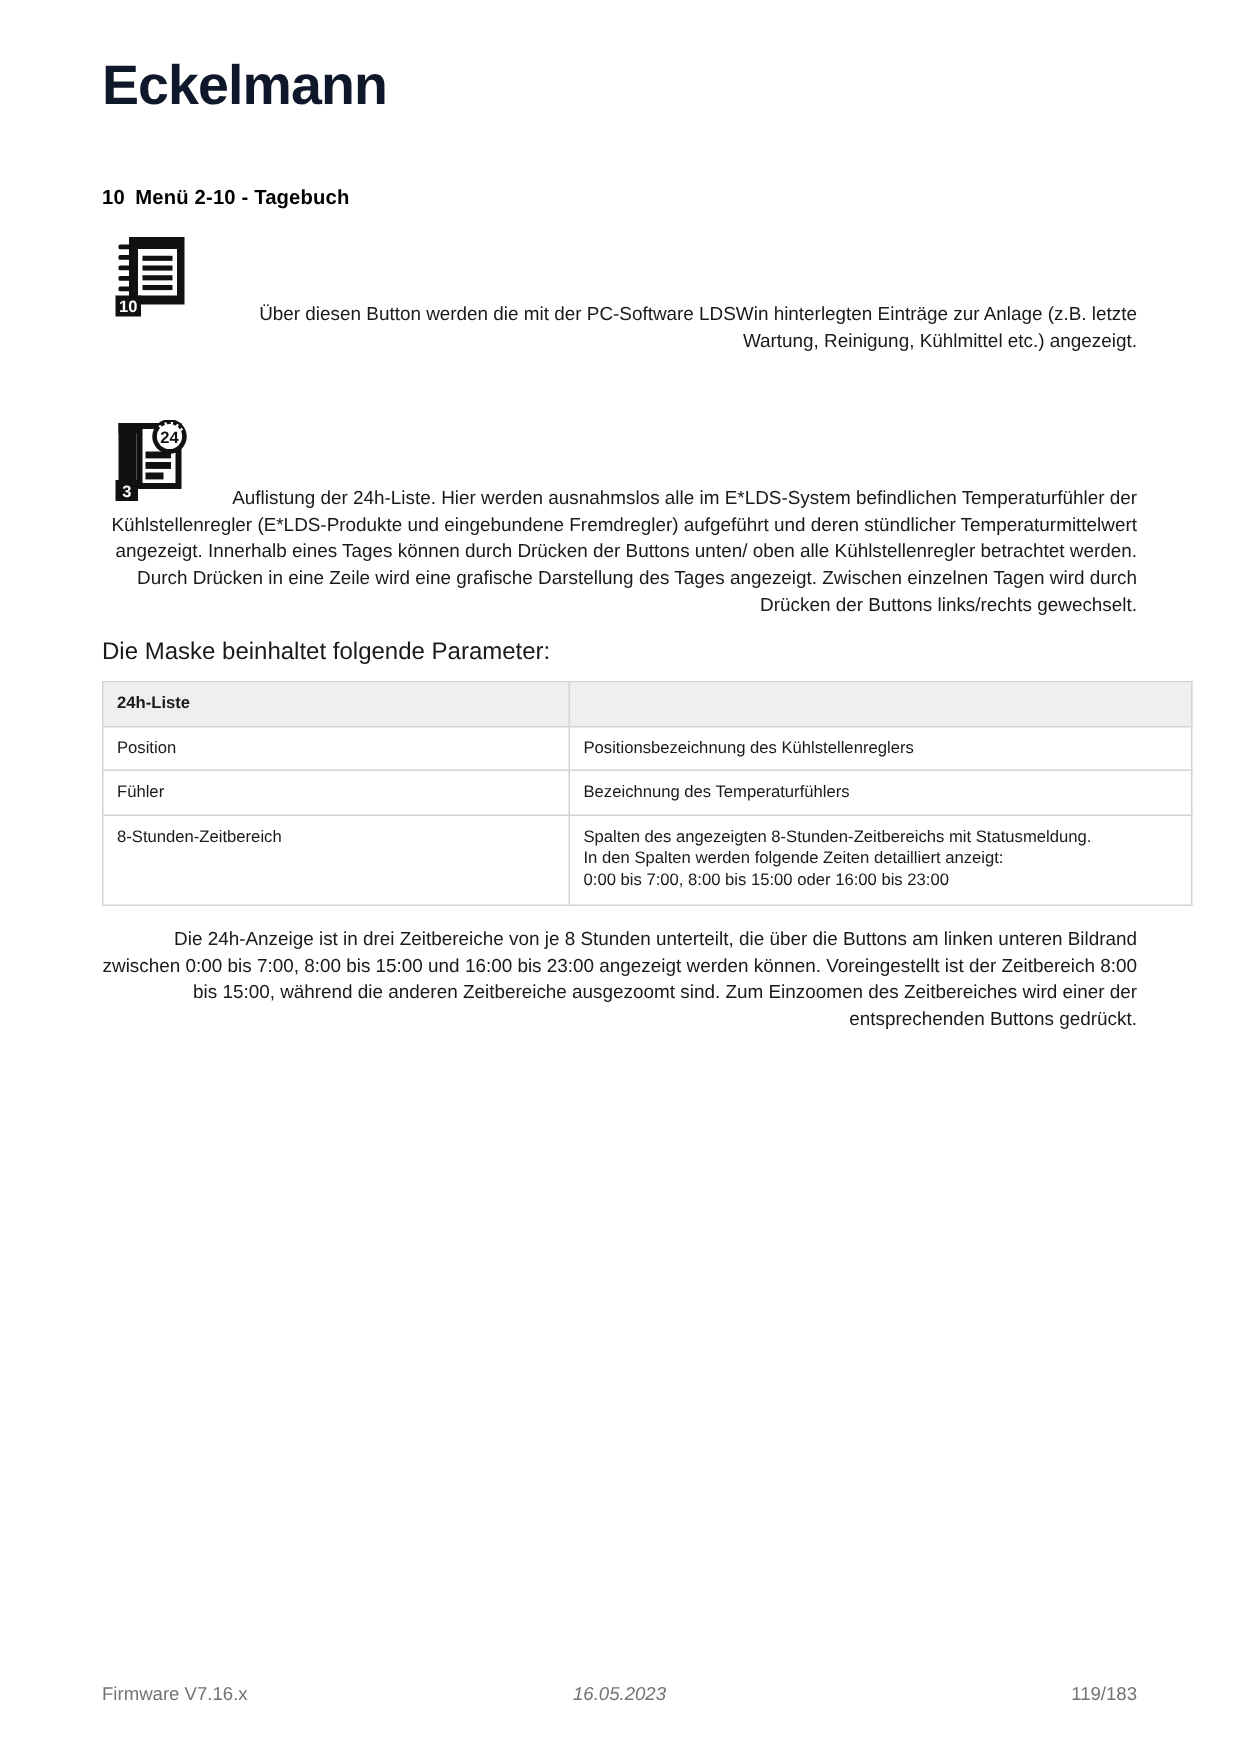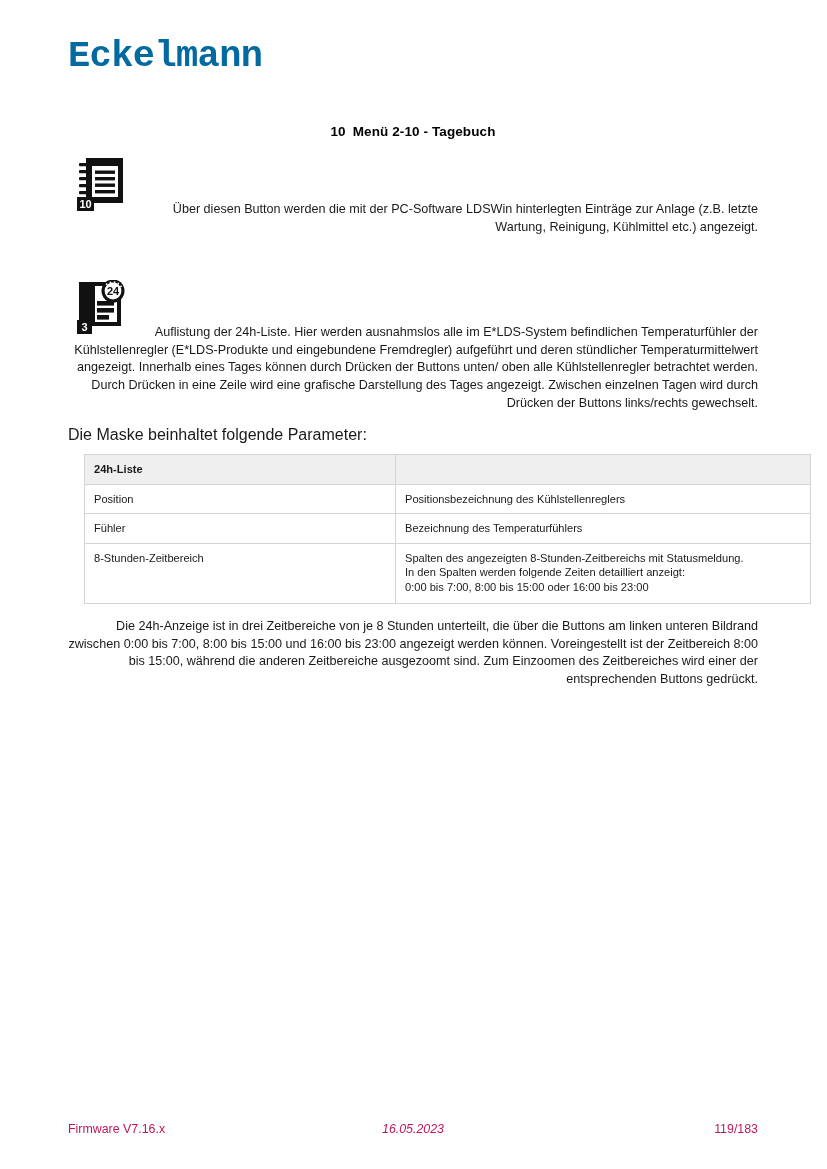--- a/index.html
+++ b/index.html
@@ -22,43 +22,42 @@
     box-sizing: border-box;
   }
 
   
   .logo-block {
     position: absolute;
     left: 68px;
     top: 38px;
   }
   .logo-text {
-    font-family: Liberation Mono, monospace;
+    font-family: Liberation Sans, sans-serif;
     font-size: 37px;
     font-weight: bold;
     letter-spacing: -0.6px;
-    color: #0369a1;
+    color: #0f172a;
     line-height: 1;
   }
 
   
   .content {
     position: absolute;
     left: 68px;
     top: 124px;
     width: 690px;
   }
 
   h2.section-heading {
     font-size: 13.5px;
     font-weight: bold;
     margin: 0 0 0 0;
     color: #000;
     letter-spacing: 0.1px;
-    text-align: center;
   }
   .heading-num {
     display: inline-block;
     margin-right: 7px;
   }
 
   .para {
     font-size: 12.6px;
     line-height: 17.6px;
     color: #1a1a1a;
@@ -94,21 +93,20 @@
     width: 78px;
   }
 
   
   table.param-table {
     border-collapse: collapse;
     width: 688px;
     table-layout: fixed;
     font-size: 11.1px;
     color: #1a1a1a;
-    margin-left: 16px;
   }
   table.param-table td, table.param-table th {
     border: 1px solid #d4d4d4;
     padding: 7px 9px 7px 9px;
     vertical-align: top;
     text-align: left;
     line-height: 14.5px;
     font-weight: normal;
   }
   table.param-table th {
@@ -121,21 +119,21 @@
   table.param-table td.multiline { padding-bottom: 9px; }
   .cellline { display: block; }
 
   
   .footer {
     position: absolute;
     left: 68px;
     top: 1122px;
     width: 690px;
     font-size: 12.4px;
-    color: #be185d;
+    color: #737373;
     display: flex;
     justify-content: space-between;
     align-items: baseline;
   }
   .footer .f-left { flex: 0 0 auto; }
   .footer .f-center { position: absolute; left: 50%; transform: translateX(-50%); font-style: italic; }
   .footer .f-right { flex: 0 0 auto; margin-left: auto; }
 </style>
 </head>
 <body>

